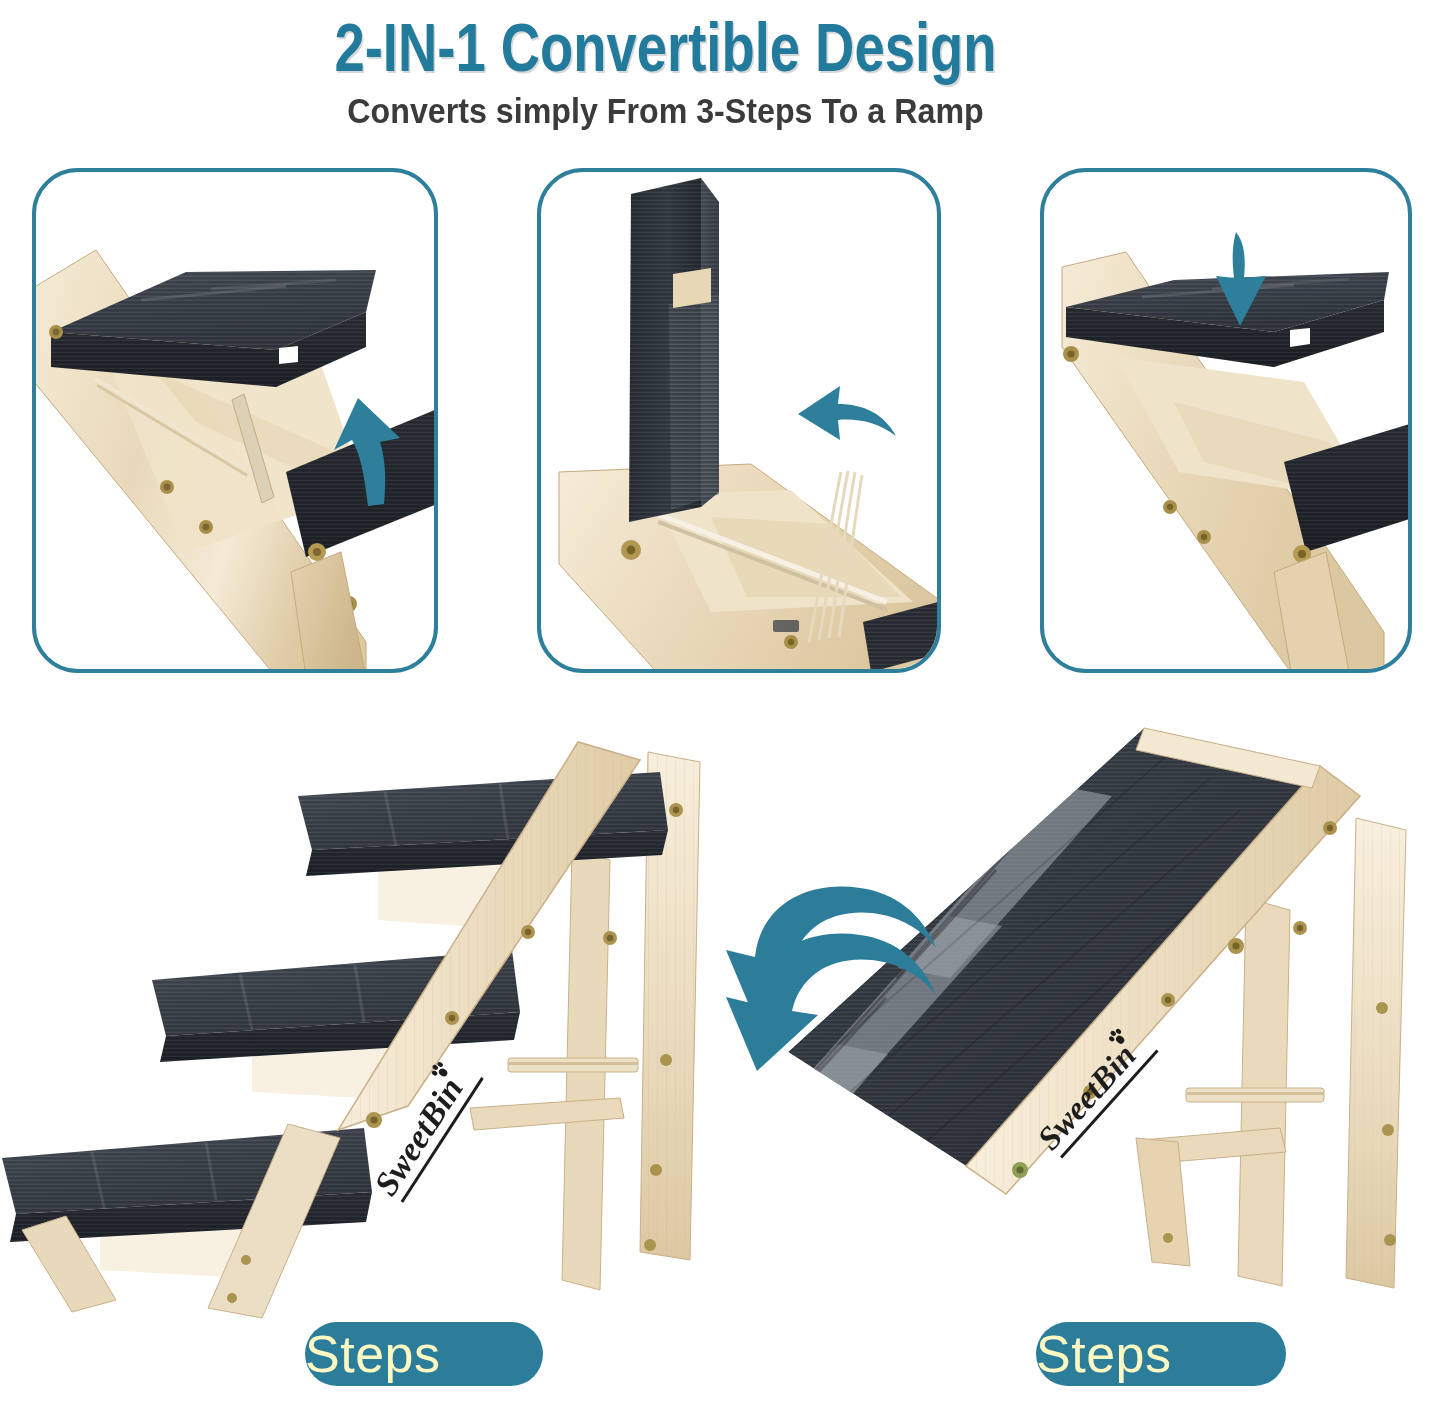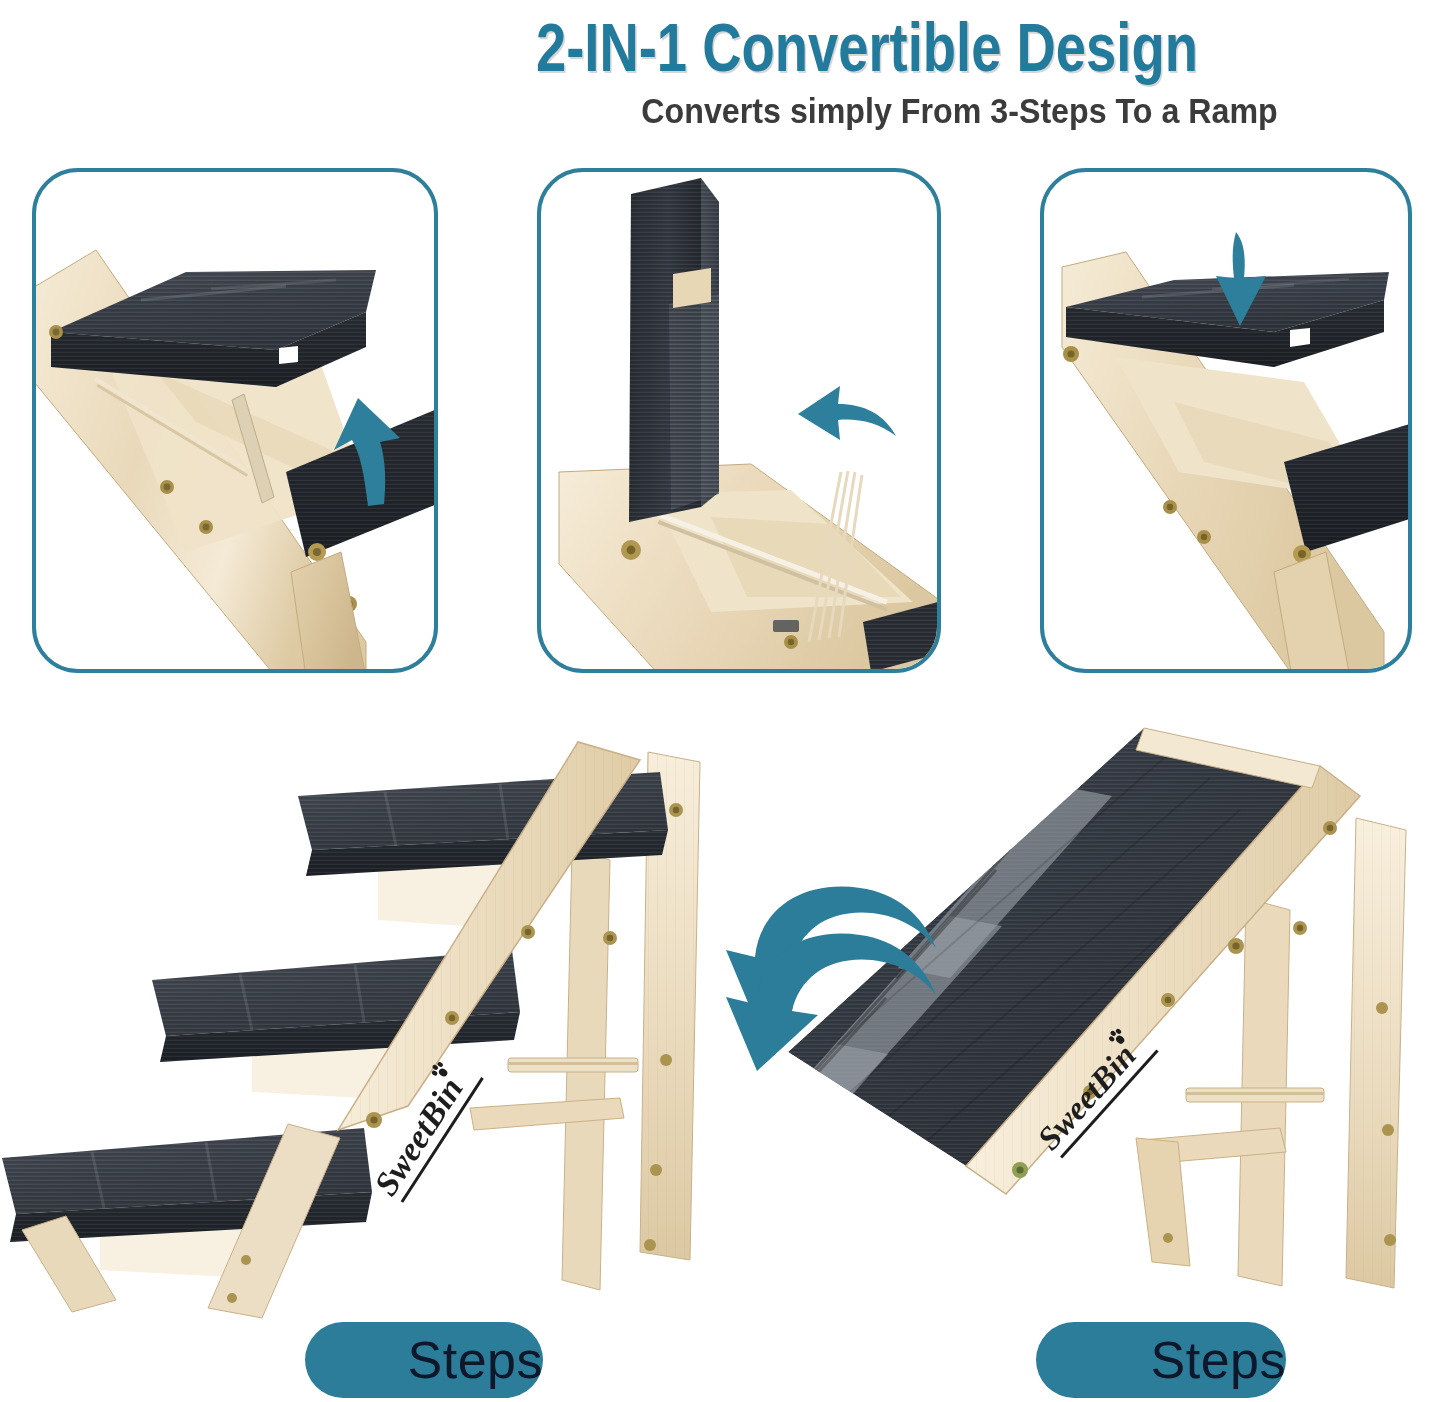--- a/index.html
+++ b/index.html
@@ -5,21 +5,21 @@
   * { box-sizing: border-box; margin: 0; padding: 0; }
   html, body {
     width: 1445px; height: 1402px;
     background: #ffffff;
     font-family: "Liberation Sans", sans-serif;
     overflow: hidden;
   }
   .page { position: relative; width: 1445px; height: 1402px; background: #fff; }
 
   
-  .header { position: absolute; left: 0; top: 0; width: 1331px; text-align: right; }
+  .header { position: absolute; left: 0; top: 0; width: 1331px; text-align: center; }
   .title {
     font-size: 68px; line-height: 78px; font-weight: bold;
     color: #227a9c; letter-spacing: 0px;
     transform: scaleX(0.80); transform-origin: center top;
     font-family: "Liberation Sans Narrow", "Liberation Sans", sans-serif;
     white-space: nowrap; padding-top: 8px;
     text-shadow: 2px 2px 0 rgba(120,120,120,0.30);
   }
   .subtitle {
     font-size: 35px; line-height: 42px; font-weight: bold; color: #3b3b3b;
@@ -39,23 +39,23 @@
   .panel-3 { left: 1040px; width: 372px; }
 
   
   .showcase { position: absolute; left: 0; top: 700px; width: 1445px; height: 702px; }
   .product { position: absolute; top: 0; height: 620px; }
   .product-steps { left: 0;   width: 710px; }
   .product-ramp  { left: 760px; width: 685px; }
 
   
   .pill {
-    position: absolute; display: flex; align-items: center; justify-content: flex-end;
-    background: #2b7d99; border-radius: 42px; color: #0f172a;
-    font-size: 52px; font-weight: 500; letter-spacing: 0.5px; height: 76px;
+    position: absolute; display: flex; align-items: center; justify-content: flex-start;
+    background: #2b7d99; border-radius: 42px; color: #fef9c3;
+    font-size: 52px; font-weight: 500; letter-spacing: 0.5px; height: 64px;
   }
   .pill-steps { left: 305px;  top: 1322px; width: 238px; }
   .pill-ramp  { left: 1036px; top: 1322px; width: 250px; }
 
   .swap-icon { position: absolute; left: 700px; top: 852px; width: 260px; height: 258px; }
 </style>
 </head>
 <body>
 
 <div class="page">

